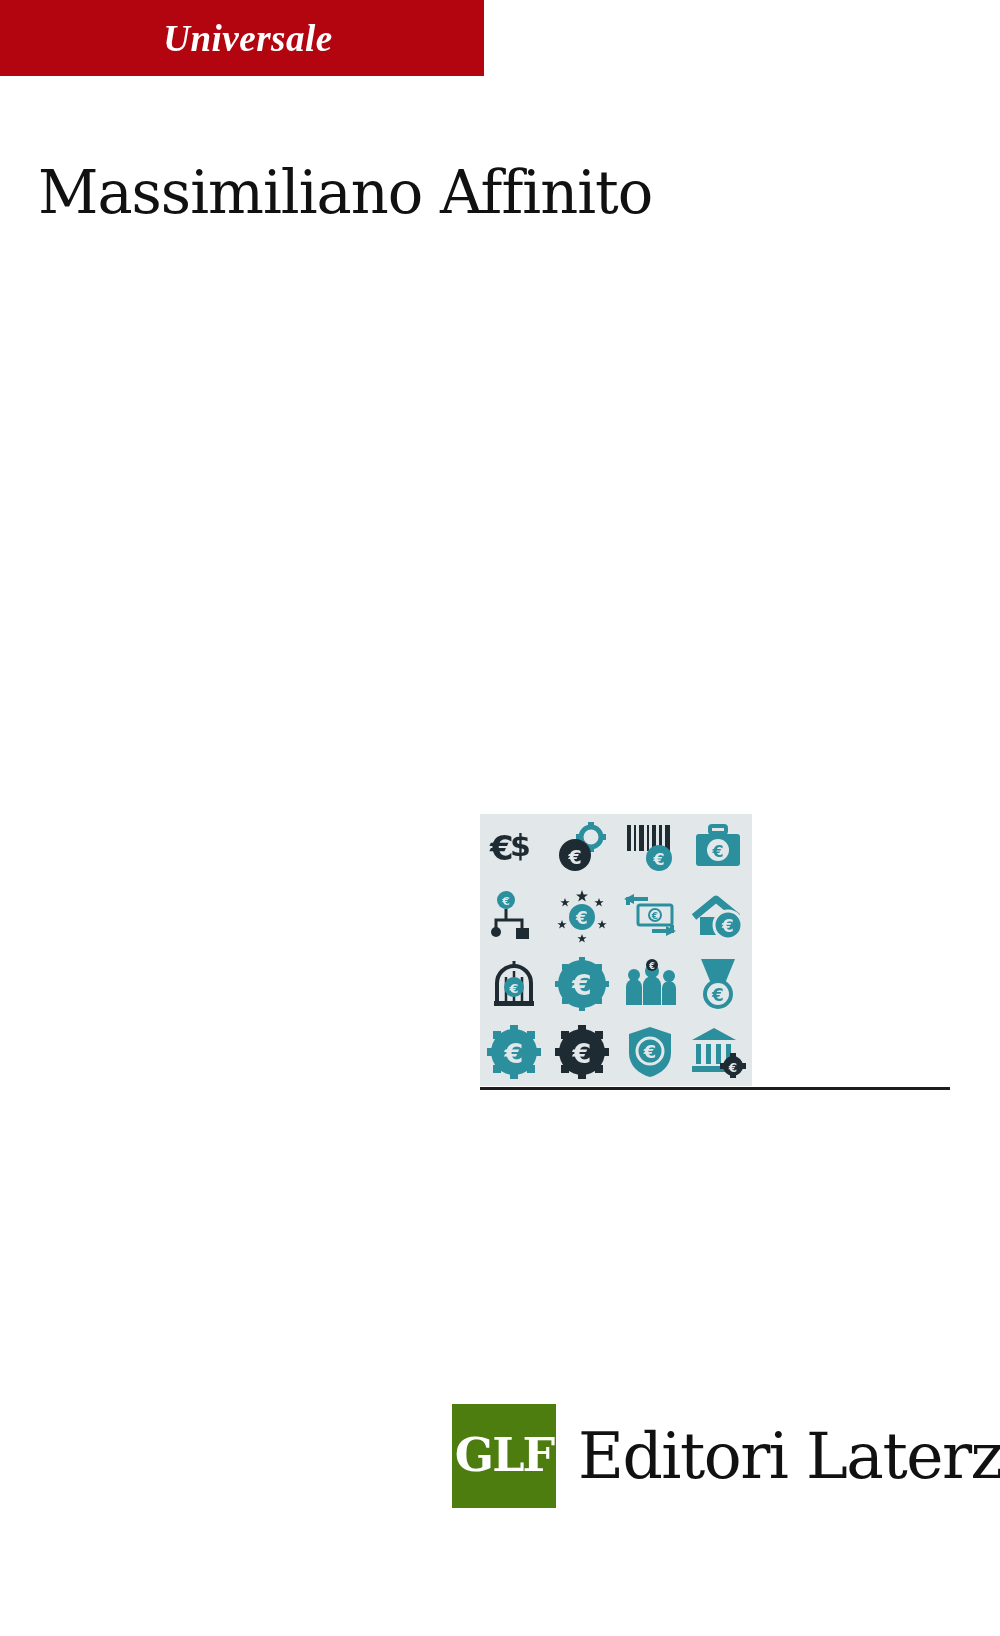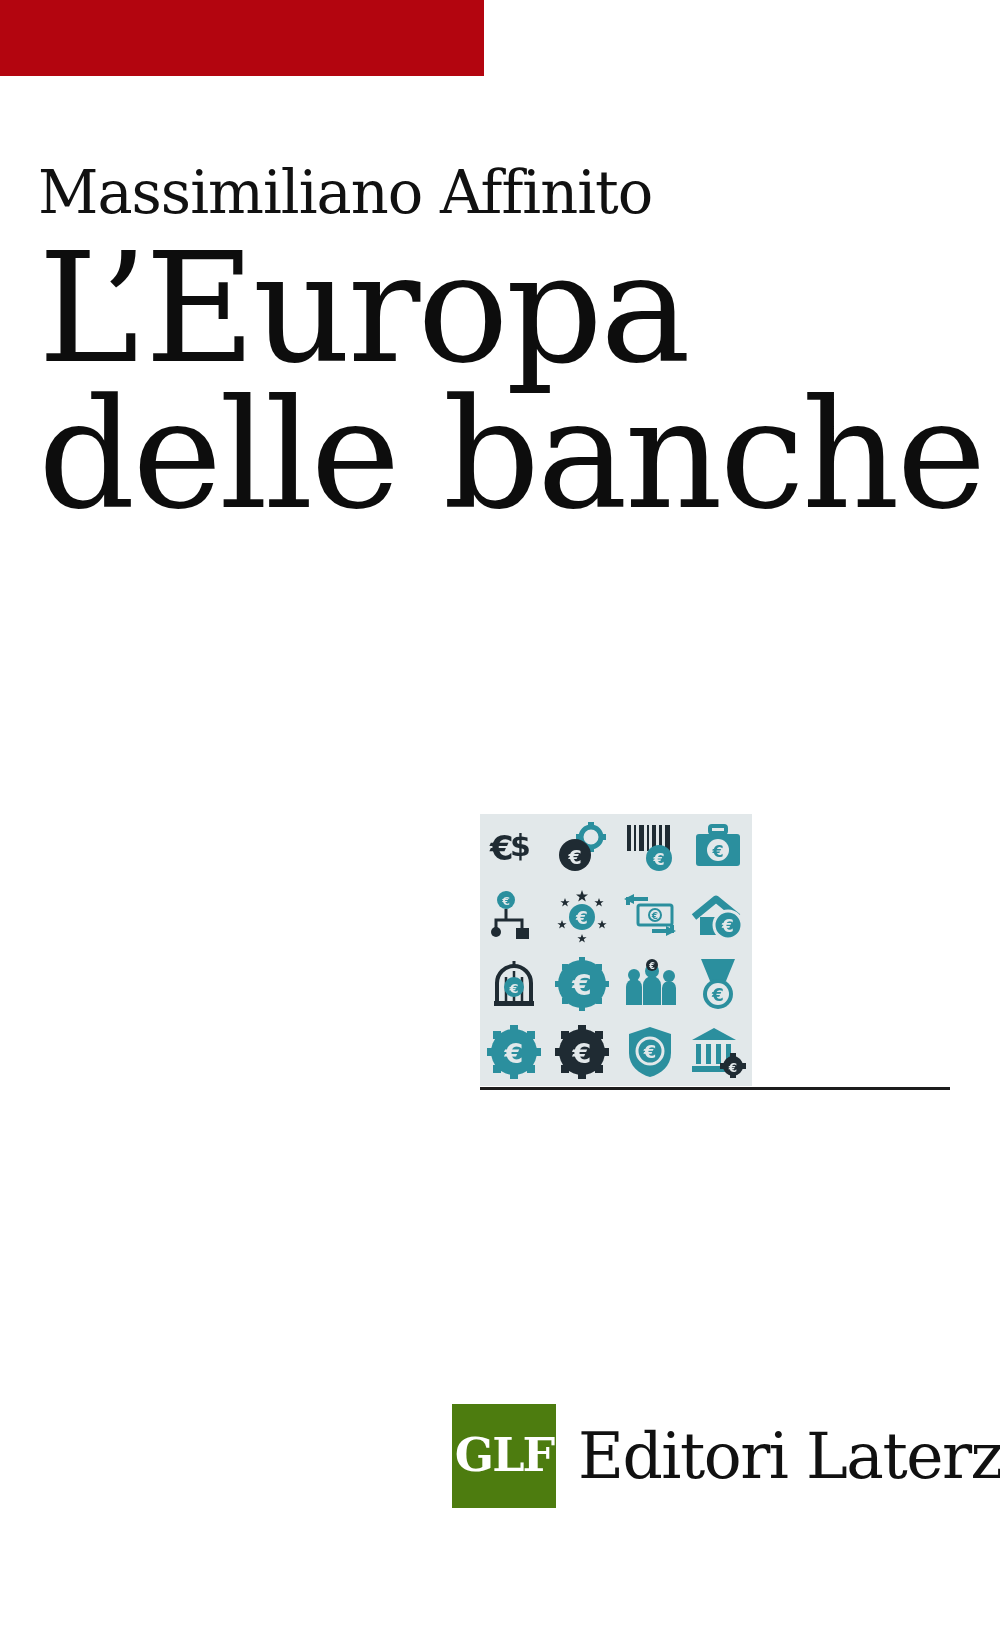--- a/index.html
+++ b/index.html
@@ -140,27 +140,24 @@
     letter-spacing: -1.5px;
     white-space: nowrap;
   }
 </style>
 </head>
 <body>
 
 <div class="cover">
 
   <div class="series-banner"></div>
+  <div class="series-label">Universale</div>
 
   <div class="author">Massimiliano Affinito</div>
 
-  <div class="title">
-    <span class="title-line">L’Europa</span>
-    <span class="title-line">delle banche</span>
-  </div>
 
   <div class="hrule"></div>
 
   <div class="art">
 
     <div class="art-cell">
       <svg width="52" height="52" viewBox="0 0 52 52">
         <text x="2" y="38" font-family="DejaVu Sans, sans-serif" font-size="34" font-weight="bold" fill="#1f2b33">€</text>
         <text x="22" y="34" font-family="DejaVu Sans, sans-serif" font-size="30" font-weight="bold" fill="#1f2b33">$</text>
       </svg>

